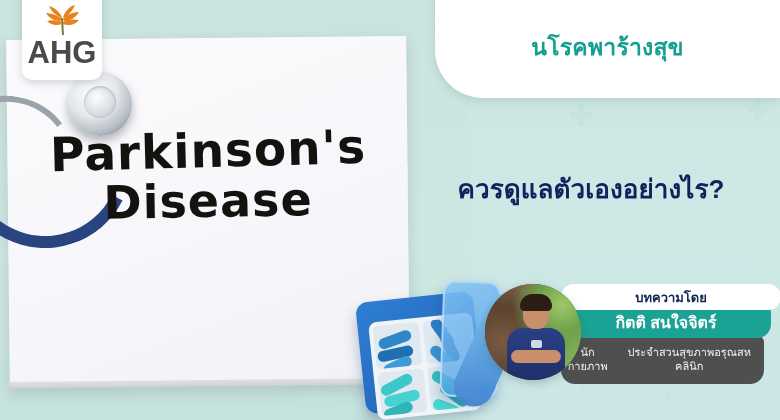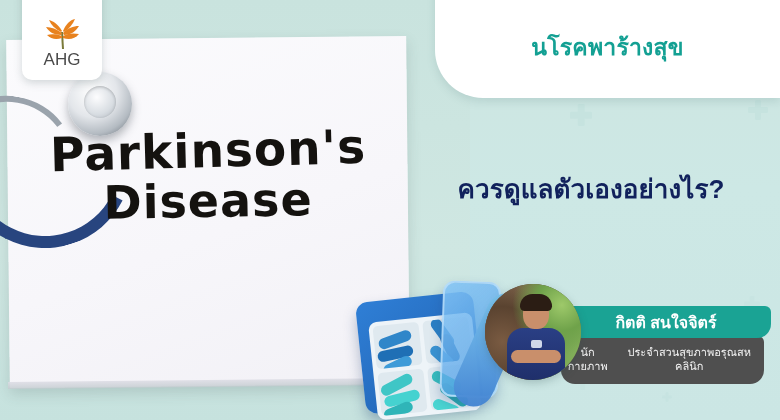--- a/index.html
+++ b/index.html
@@ -85,21 +85,21 @@
     transform:rotate(8deg);box-shadow:0 6px 12px rgba(40,80,140,.3);
   }
 
   
   .logo{
     position:absolute;left:22px;top:-16px;width:80px;height:96px;border-radius:10px;
     background:#fff;box-shadow:0 3px 8px rgba(70,90,90,.22);
     display:flex;flex-direction:column;align-items:center;justify-content:flex-end;padding-bottom:12px;box-sizing:border-box;
   }
   .leaf-wrap{width:46px;height:32px;position:relative;margin-bottom:1px;}
-  .logo-text{font-size:17px;font-weight:400;color:#4a4a4a;letter-spacing:0px;line-height:1;}
+  .logo-text{font-size:31px;font-weight:700;color:#4a4a4a;letter-spacing:0px;line-height:1;}
 
   
   .topbar{
     position:absolute;right:0;top:-30px;width:345px;height:128px;
     background:#ffffff;border-bottom-left-radius:48px;
     box-shadow:0 4px 8px rgba(90,130,125,.18);
     display:flex;flex-direction:column;align-items:center;justify-content:center;
     padding-top:26px;box-sizing:border-box;
   }
   .topbar div{color:#13a093;font-size:23px;font-weight:700;line-height:1.22;letter-spacing:.2px;}
@@ -234,15 +234,18 @@
       <div class="av-head"></div>
       <div class="av-hair"></div>
     </div>
     <div class="a-line a-bot">
       <span>นักกายภาพ</span>
       <span>ประจำสวนสุขภาพอรุณสหคลินิก</span>
     </div>
     <div class="a-line a-mid">
       <span>กิตติ สนใจจิตร์</span>
     </div>
+    <div class="a-line a-top">
+      <span>บทความโดย</span>
+    </div>
   </div>
 
 </div>
 
 </body></html>

